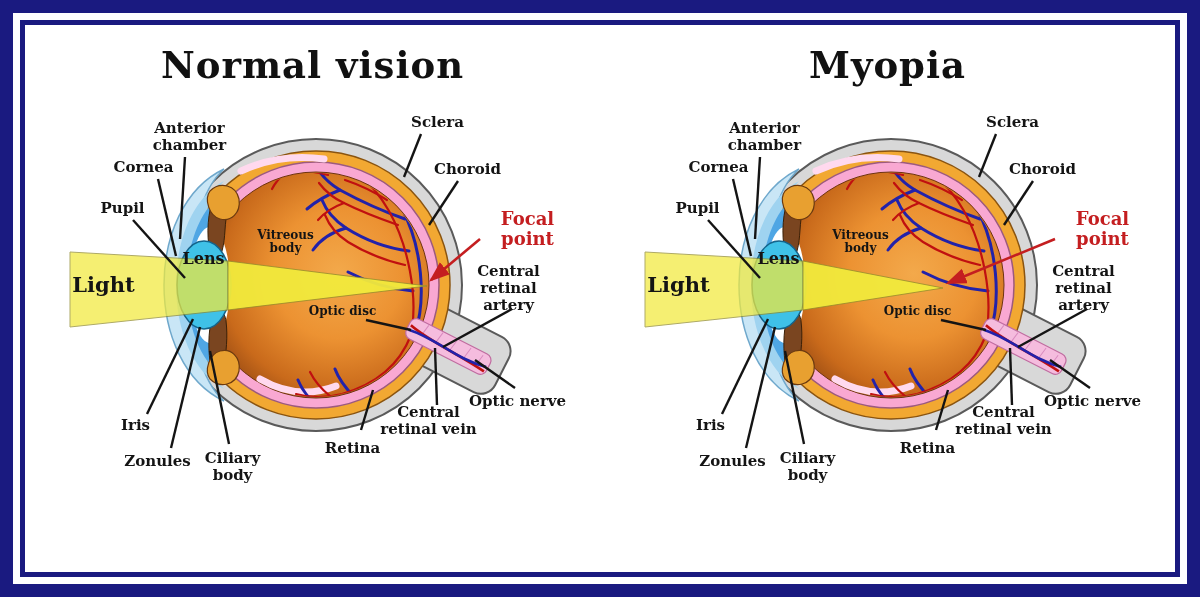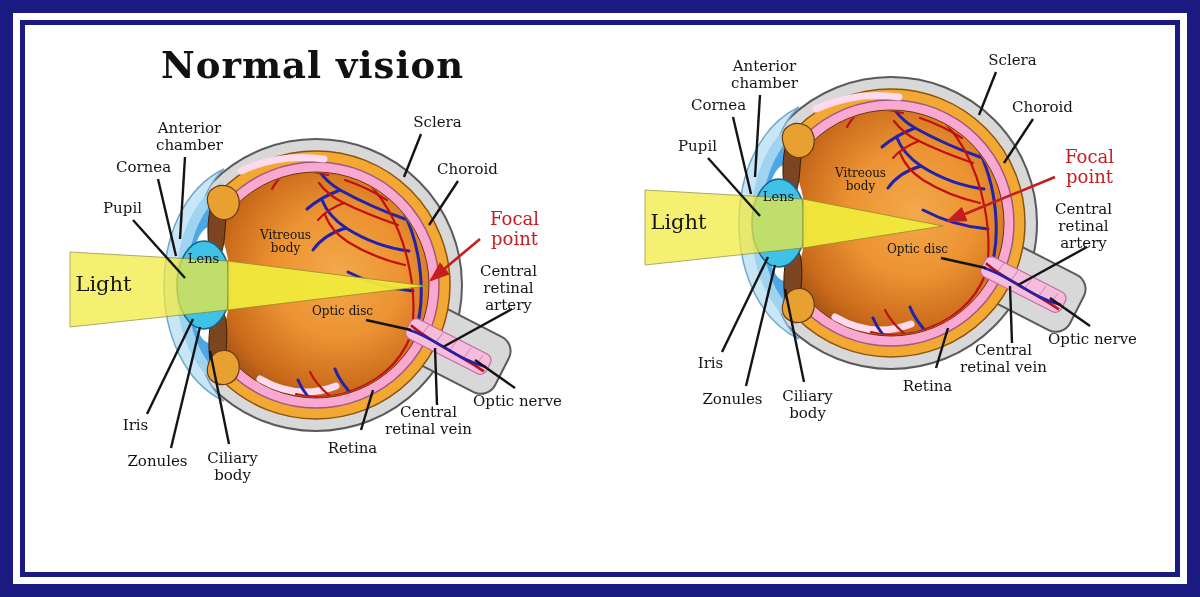--- a/index.html
+++ b/index.html
@@ -12,27 +12,27 @@
          font-family:"DejaVu Serif","Liberation Serif",serif;}
   .frame-outer{position:absolute;inset:0;border:13px solid var(--frame);pointer-events:none;z-index:5;}
   .frame-inner{position:absolute;inset:20px;border:5px solid var(--frame);pointer-events:none;z-index:5;}
   .panels{position:absolute;inset:25px;display:flex;}
   .panel{width:50%;height:100%;}
   .panel-title{margin:18px 0 0 0;text-align:center;font-size:37px;font-weight:bold;
                letter-spacing:1px;color:#111;}
   .diagram{position:relative;width:570px;height:460px;margin:2px auto 0 auto;}
   .eye-svg{position:absolute;left:0;top:0;width:570px;height:460px;}
   .lbl{position:absolute;transform:translate(-50%,-50%);text-align:center;
-       font-weight:normal;font-size:15px;line-height:1.12;color:var(--label);
+       font-weight:bold;font-size:15px;line-height:1.12;color:var(--label);
        white-space:pre-line;pointer-events:none;}
   .lbl.nowrap{white-space:nowrap;}
   .lbl.big{font-size:12px;}
   .lbl.strong{font-size:21px;}
-  .lbl.tiny{font-size:13px;}
-  .lbl.red{color:var(--focal);font-size:18px;}
+  .lbl.tiny{font-size:16px;}
+  .lbl.red{color:var(--focal);font-size:18px;margin-left:13px;}
 </style>
 </head>
 <body>
 
 <div class="stage">
   <div class="panels" id="panels">
   <section class="panel">
     <h2 class="panel-title">Normal vision</h2>
     <div class="diagram">
       <svg class="eye-svg" viewBox="0 0 570 460">
@@ -145,20 +145,21 @@
 point</div>
       <div class="lbl" style="left:481px;top:199px;">Central
 retinal artery</div>
       <div class="lbl nowrap" style="left:490px;top:312px;">Optic nerve</div>
       <div class="lbl" style="left:401px;top:332px;">Central
 retinal vein</div>
     </div>
   </section>
 
   <section class="panel">
+    <h2 class="panel-title">Myopia</h2>
     <div class="diagram">
       <svg class="eye-svg" viewBox="0 0 570 460">
         <defs>
           <radialGradient id="vit" cx="0.60" cy="0.45" r="0.72">
             <stop offset="0" stop-color="#F3A94B"></stop>
             <stop offset="0.4" stop-color="#EC9232"></stop>
             <stop offset="0.72" stop-color="#C96A1B"></stop>
             <stop offset="1" stop-color="#7E3A0F"></stop>
           </radialGradient>
           <clipPath id="vitclip">

